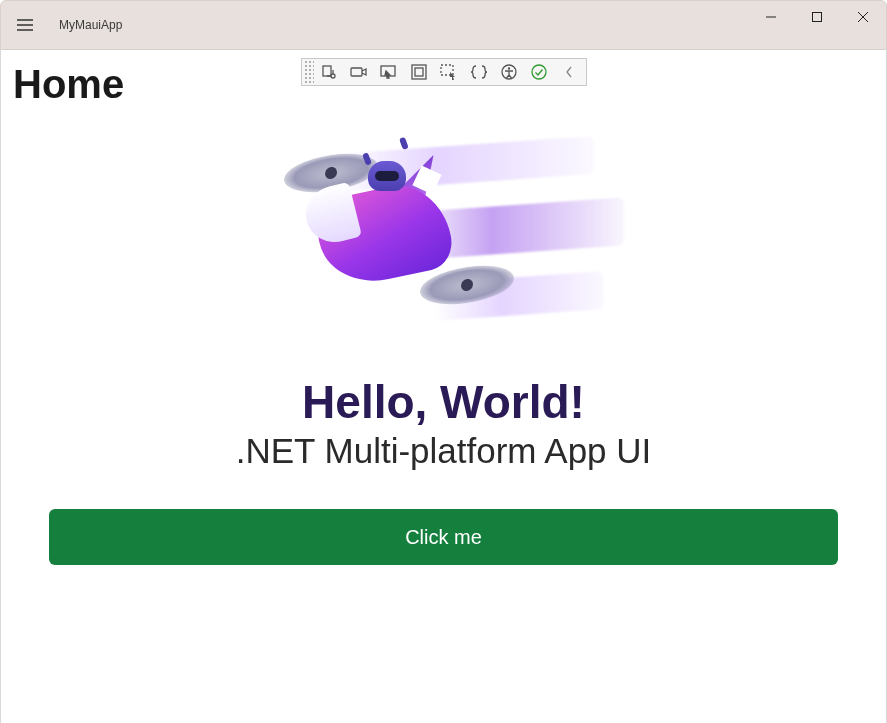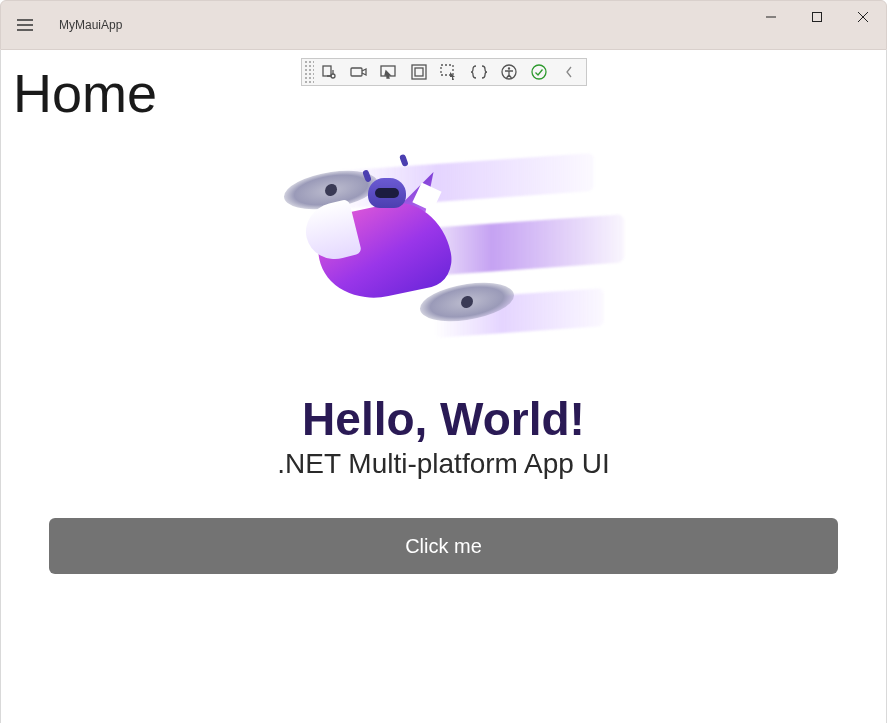--- a/index.html
+++ b/index.html
@@ -38,22 +38,22 @@
     position: relative;
     height: calc(100% - 32px);
     border: 1px solid #d9d9d9;
     border-top: none;
     border-radius: 0 0 6px 6px;
     background: #fff;
     overflow: hidden;
   }
 
   .page-title {
-    font-size: 54px;
-    font-weight: 400;
+    font-size: 40px;
+    font-weight: 700;
     color: #1a1a1a;
     padding: 12px 12px 0 12px;
   }
 
   
   .debug-toolbar {
     position: absolute;
     top: 8px;
     left: 50%;
     transform: translateX(-50%);
@@ -159,30 +159,30 @@
     text-align:center;
   }
   .sub1 {
     margin-top: 42px;
     font-size: 30px;
     color: #2a2a2a;
     text-align:center;
   }
   .sub2 {
     margin-top: 2px;
-    font-size: 28px;
+    font-size: 35px;
     color: #2a2a2a;
     text-align:center;
   }
 
   .cta {
     margin-top: 38px;
     width: calc(100% - 56px);
     max-width: 820px;
-    background: #737373;
+    background: #15803d;
     color: #fff;
     border: none;
     border-radius: 6px;
     height: 56px;
     font-size: 20px;
     font-weight: 500;
     cursor: pointer;
   }
 </style>
 </head>

